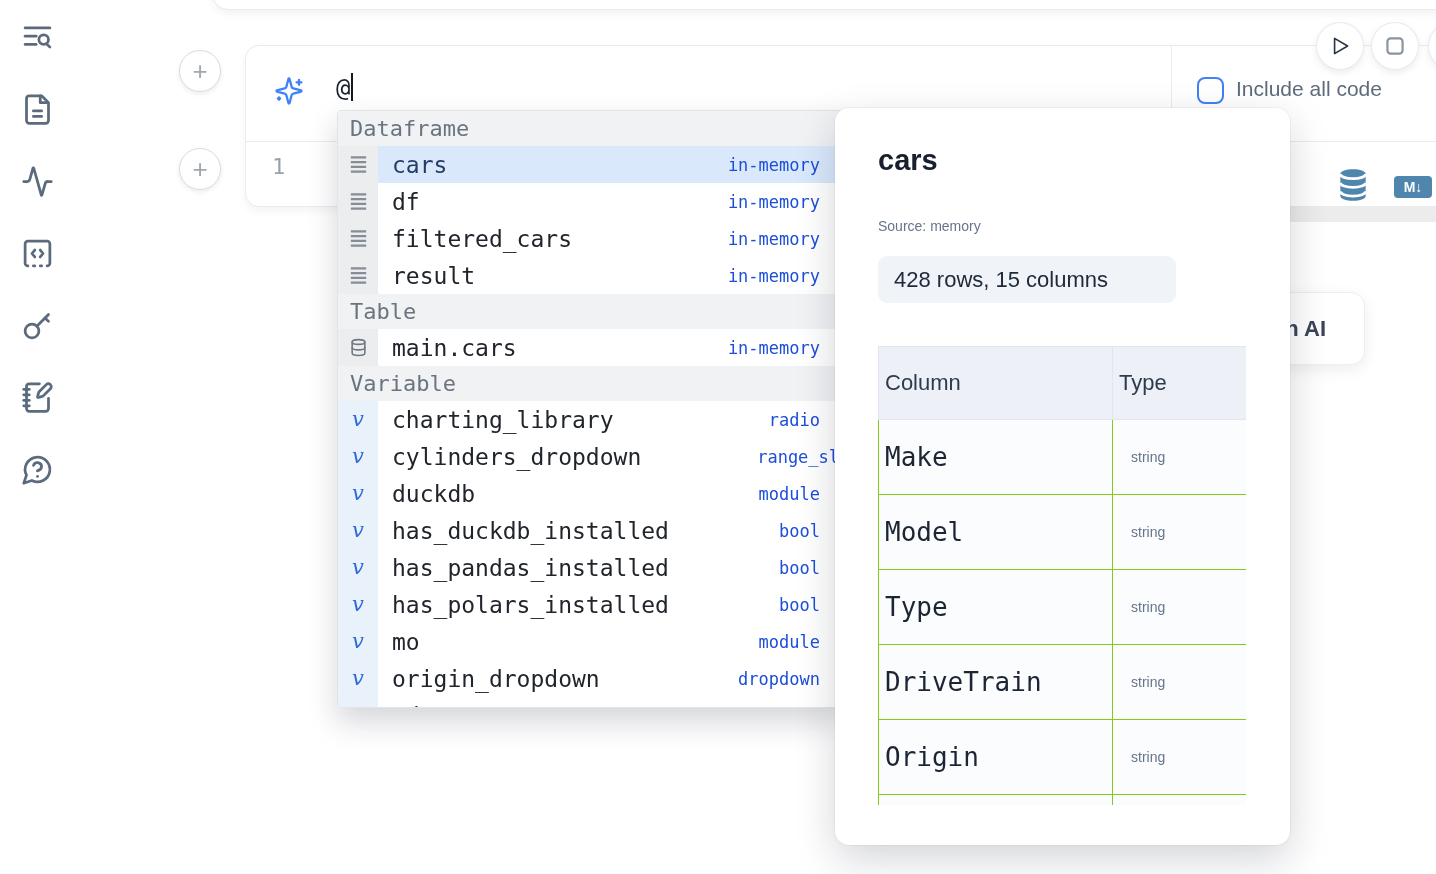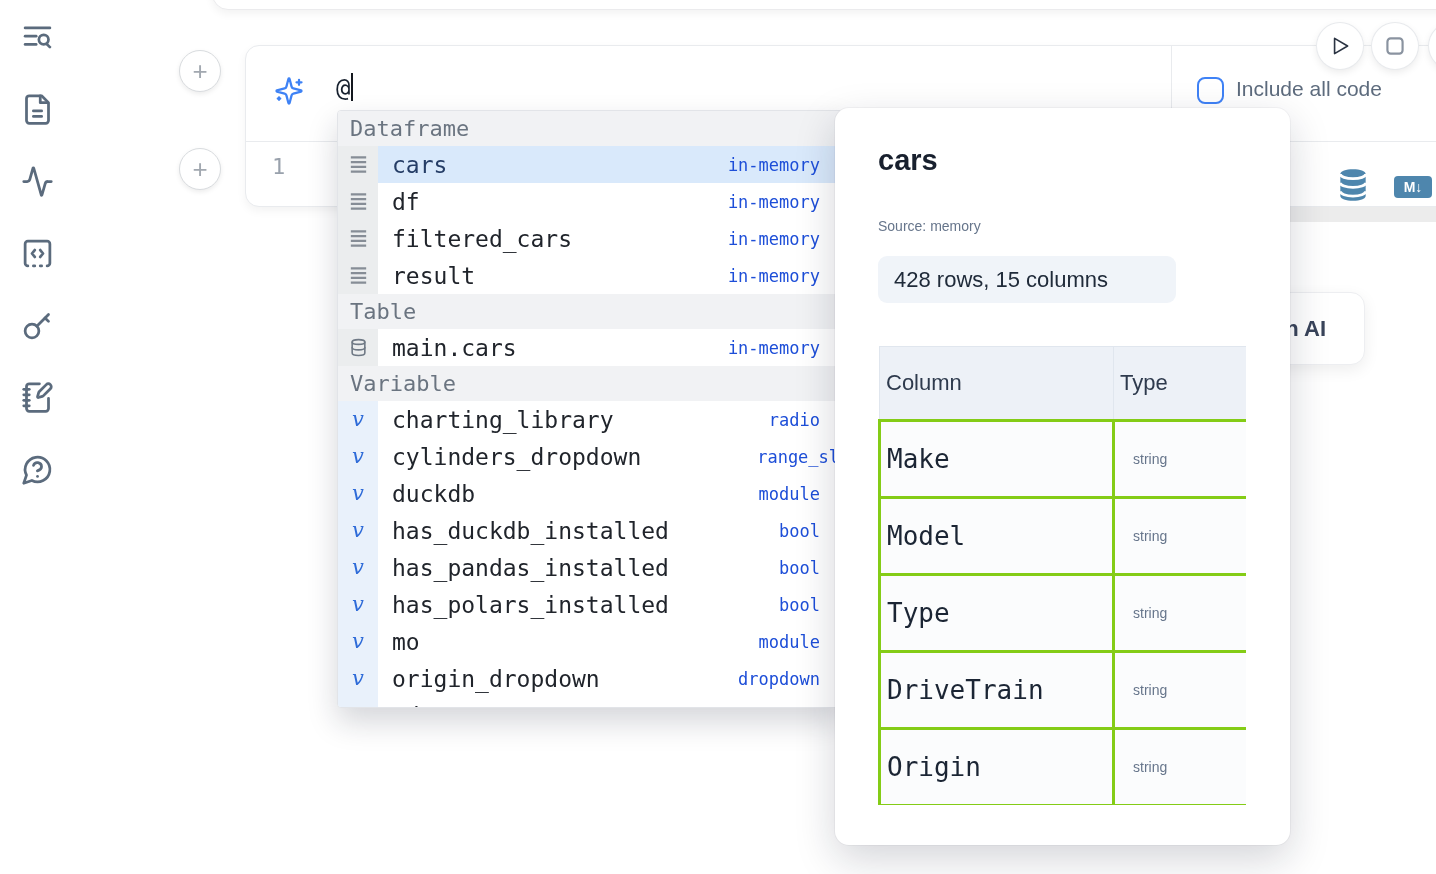--- a/index.html
+++ b/index.html
@@ -84,21 +84,21 @@
   .pv-title{position:absolute;left:43px;top:36px;font-size:29px;font-weight:bold;color:#18202e;}
   .pv-source{position:absolute;left:43px;top:82px;font-size:14px;color:#66758b;margin-top:28px;}
   .pv-badge{position:absolute;left:43px;top:148px;width:298px;height:47px;background:#f0f4f9;
             border-radius:9px;display:flex;align-items:center;padding-left:16px;box-sizing:border-box;
             font-size:22px;color:#202b3a;}
   .pv-tablewrap{position:absolute;left:43px;top:238px;width:368px;height:459px;overflow:hidden;}
   .pv-table{width:368px;border-collapse:collapse;table-layout:fixed;}
   .pv-table col.c1{width:234px;} .pv-table col.c2{width:134px;}
   .pv-table th{height:70px;background:#edf1f7;border:1px solid #e0e6ee;text-align:left;
                padding-left:6px;font-weight:normal;font-size:22px;color:#2e3a4d;}
-  .pv-table td{height:74px;background:#fbfcfd;border:3px solid #84cc16;padding:0 0 0 6px;}
+  .pv-table td{height:74px;background:#fbfcfd;border:1px solid #84cc16;padding:0 0 0 6px;}
   .pv-table td.col{font-family:"DejaVu Sans Mono",monospace;font-size:26px;color:#1b2534;}
   .pv-table td.typ{font-size:14px;color:#66758b;padding-left:18px;}
 </style>
 </head>
 <body>
 
 <div id="app">
 
   <div class="sidebar" id="sidebar">
       <div class="side-item">

